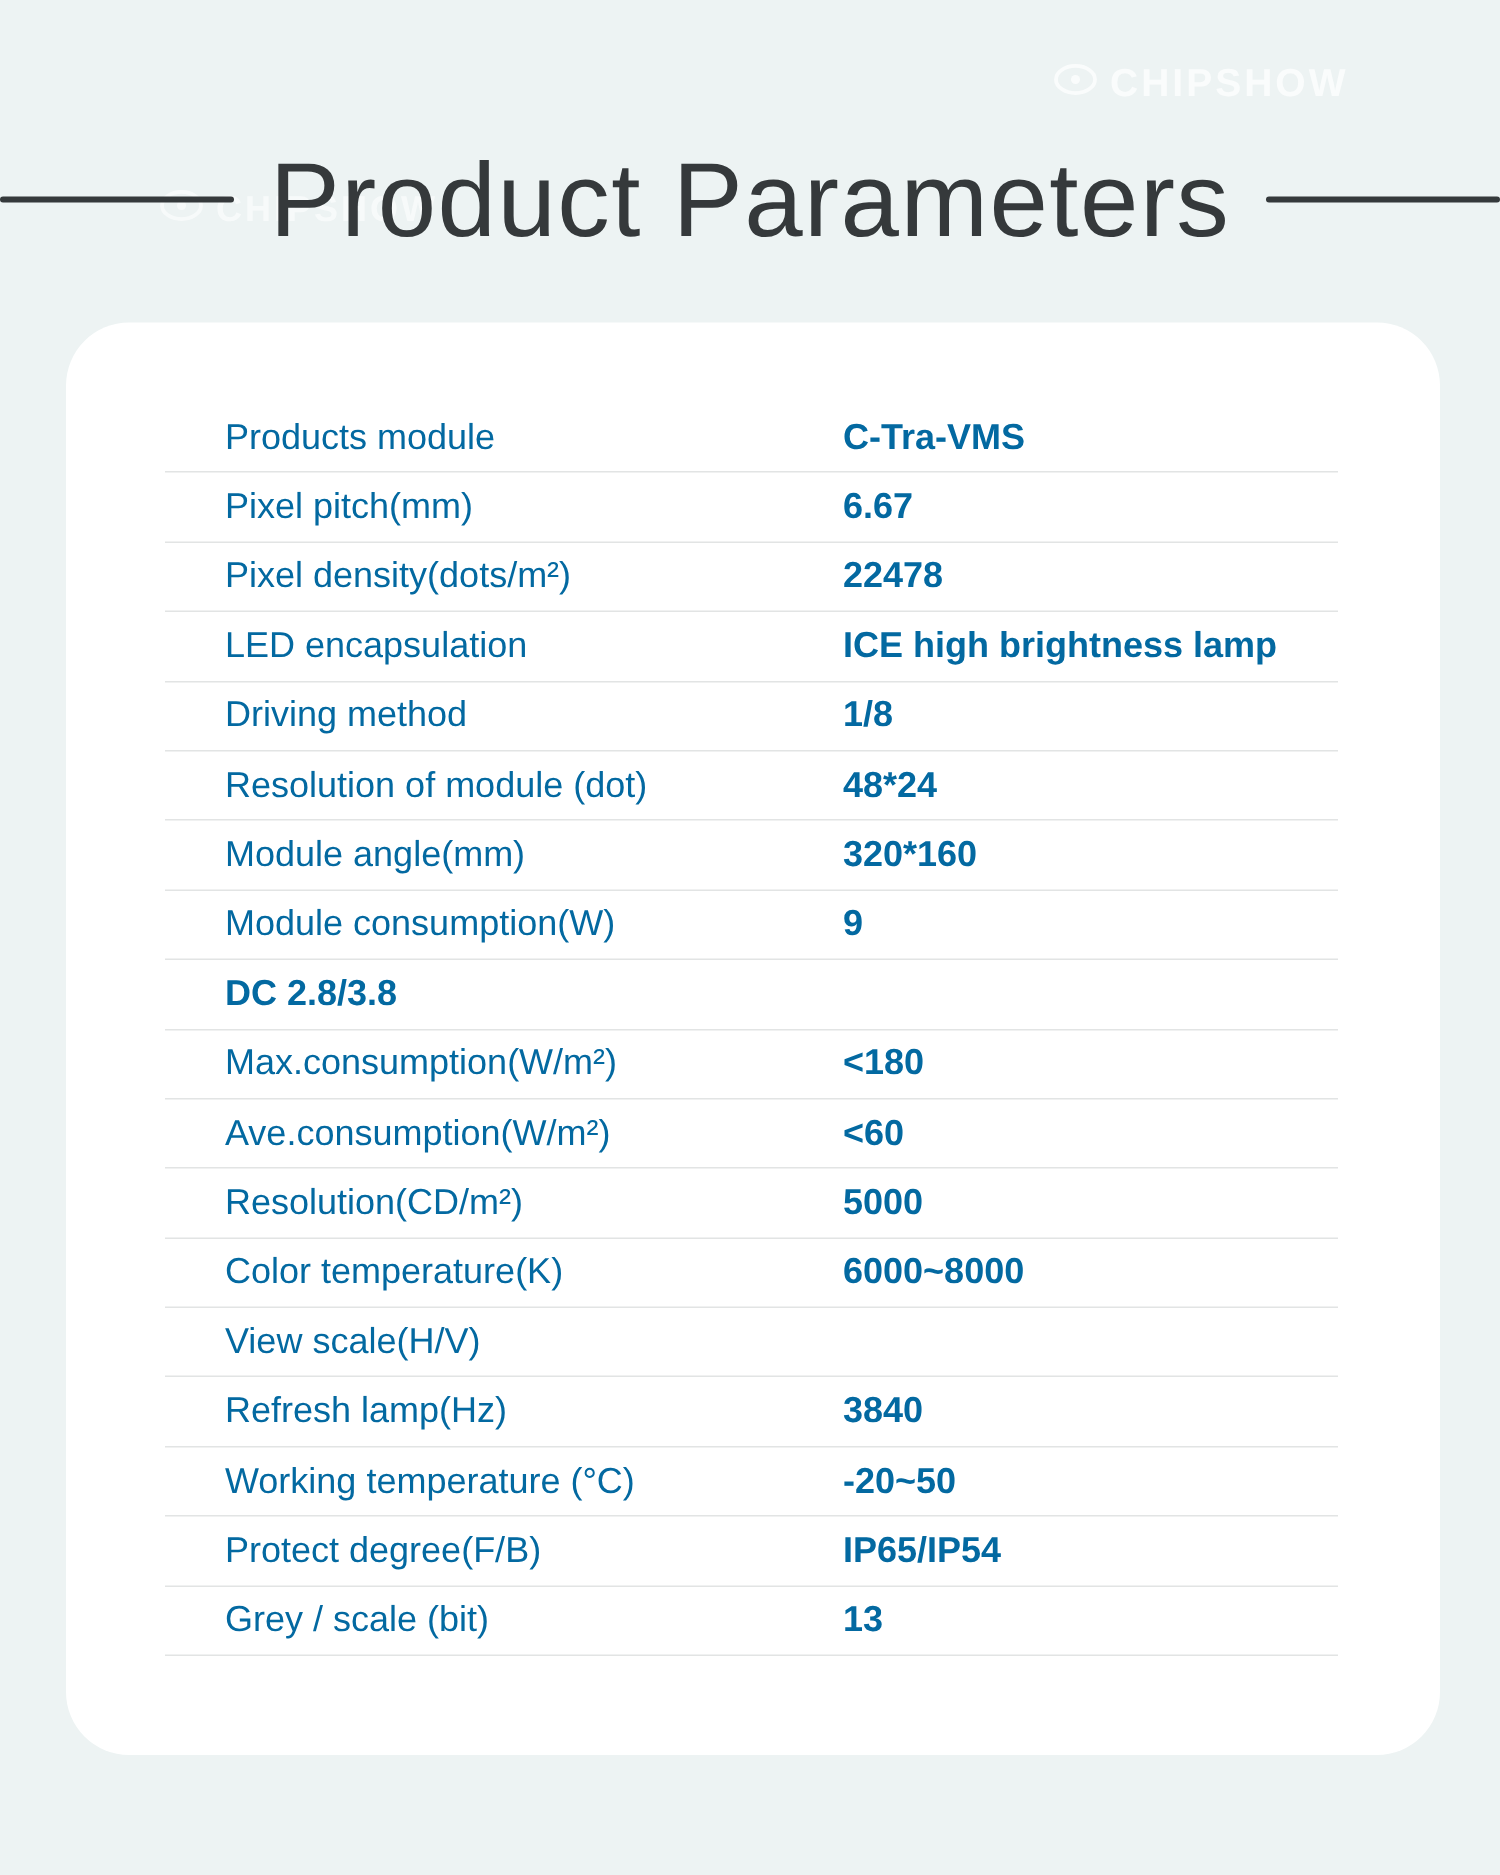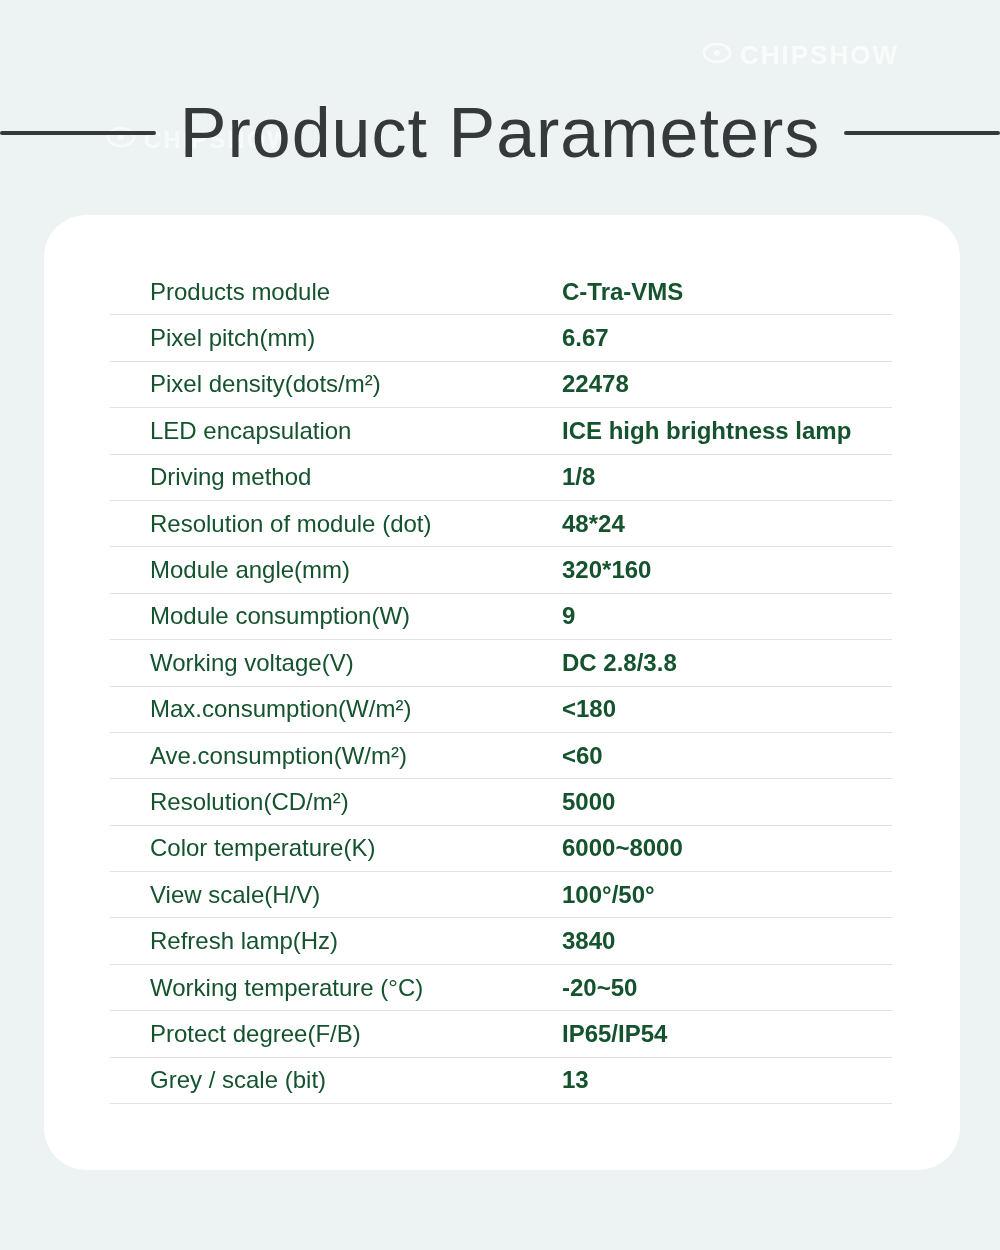--- a/index.html
+++ b/index.html
@@ -67,21 +67,21 @@
     height: 46.4px;
     margin-left: 66px;
     width: 782px;
     display: flex;
     align-items: center;
     border-bottom: 1px solid #e2e4e4;
     padding-left: 40px;
   }
   .cell {
     font-size: 24px;
-    color: #14532d;
+    color: #0369a1;
     white-space: nowrap;
   }
   .cell.label { width: 412px; flex: 0 0 412px; }
   .cell.value { flex: 1; font-weight: bold; }
 </style>
 </head>
 <body>
 
 <div class="watermark wm-1">
   <span class="wm-logo">
@@ -142,42 +142,40 @@
   </div>
       <div class="row">
     <div class="cell label">Module angle(mm)</div>
     <div class="cell value">320*160</div>
   </div>
       <div class="row">
     <div class="cell label">Module consumption(W)</div>
     <div class="cell value">9</div>
   </div>
       <div class="row">
-    <div class="cell label">Working voltage(V)</div>
     <div class="cell value">DC 2.8/3.8</div>
   </div>
       <div class="row">
     <div class="cell label">Max.consumption(W/m²)</div>
     <div class="cell value">&lt;180</div>
   </div>
       <div class="row">
     <div class="cell label">Ave.consumption(W/m²)</div>
     <div class="cell value">&lt;60</div>
   </div>
       <div class="row">
     <div class="cell label">Resolution(CD/m²)</div>
     <div class="cell value">5000</div>
   </div>
       <div class="row">
     <div class="cell label">Color temperature(K)</div>
     <div class="cell value">6000~8000</div>
   </div>
       <div class="row">
     <div class="cell label">View scale(H/V)</div>
-    <div class="cell value">100°/50°</div>
   </div>
       <div class="row">
     <div class="cell label">Refresh lamp(Hz)</div>
     <div class="cell value">3840</div>
   </div>
       <div class="row">
     <div class="cell label">Working temperature (°C)</div>
     <div class="cell value">-20~50</div>
   </div>
       <div class="row">

